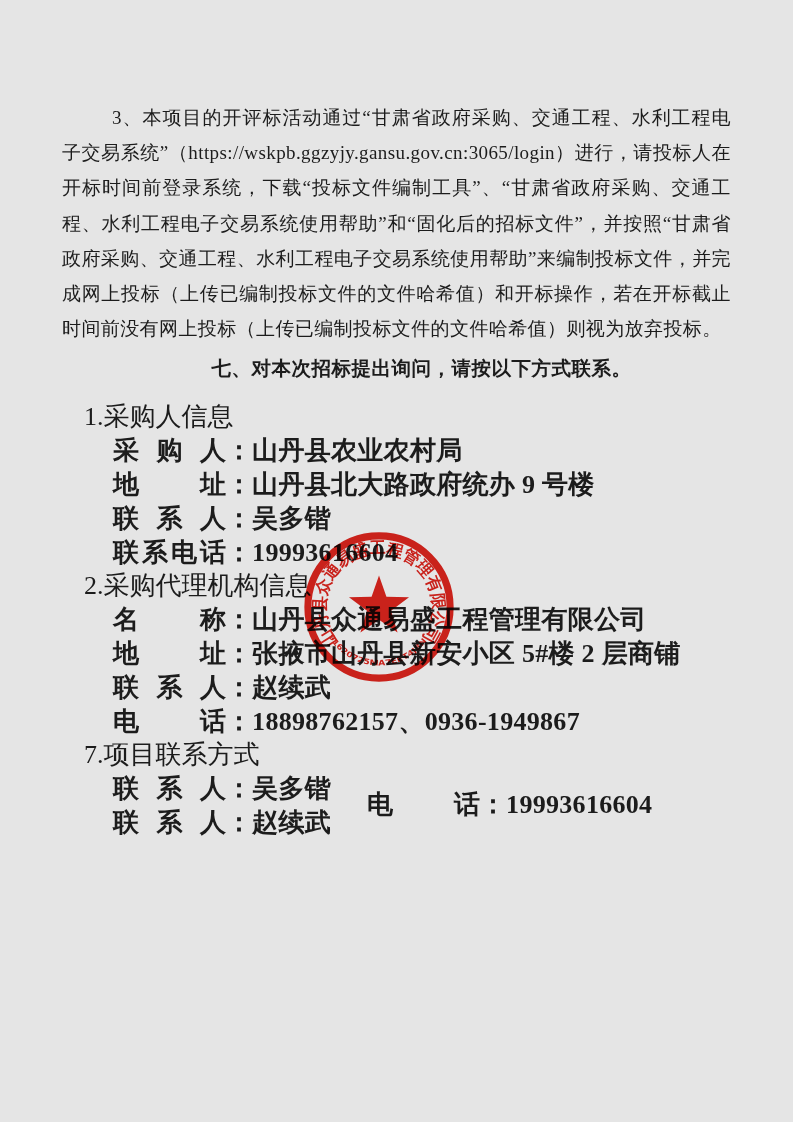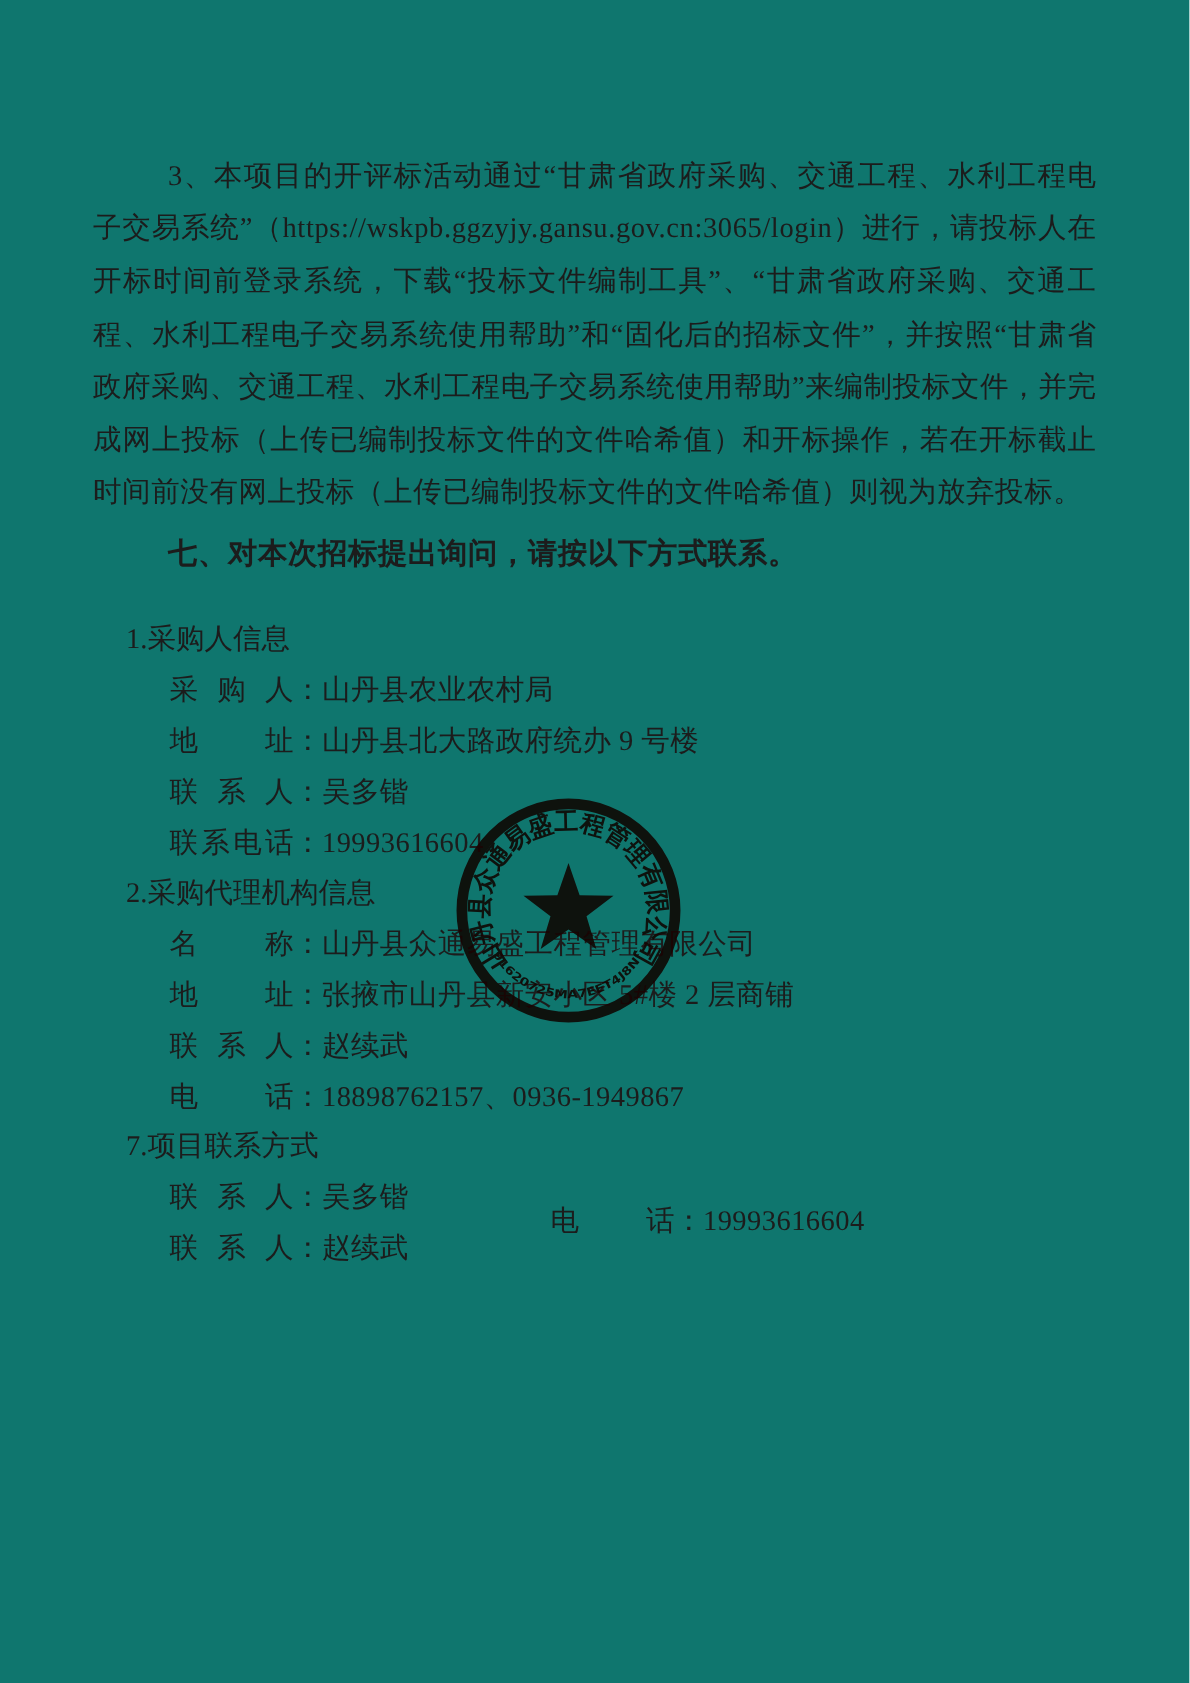--- a/index.html
+++ b/index.html
@@ -1,19 +1,19 @@
 <!DOCTYPE html>
 <html><head>
 <meta charset="utf-8">
 <style>
   html,body{margin:0;padding:0;background:#ffffff;}
   .page{
     position:relative;
     width:793px;height:1122px;
-    background:#0f766e;
+    background:#e5e5e5;
     overflow:hidden;
     font-family:"Liberation Serif","DejaVu Serif",serif;
     color:#1c1c1c;
   }
   .content{
     position:absolute;
     left:62px;top:100px;width:669px;
   }
   .para{
     font-size:19px;
@@ -24,28 +24,29 @@
     margin:0;
   }
   .heading{
     font-family:Liberation Mono, monospace;
     font-weight:700;
     font-size:19.5px;
     line-height:34px;
     margin:7px 0 0 0;
     text-indent:50px;
     letter-spacing:0.5px;
+    text-align:center;
   }
   .contact-list{
-    margin-top:23px;
-    font-size:19px;
+    margin-top:13px;
+    font-size:26px;
     line-height:33.8px;
   }
   .sec-title{padding-left:22px;}
-  .row{padding-left:51px;position:relative;}
+  .row{padding-left:51px;position:relative;font-weight:bold;}
   .lbl{
     display:inline-block;
     width:4.35em;
     text-align:justify;
     text-align-last:justify;
     vertical-align:bottom;
   }
   .colon{display:inline-block;}
   .val{letter-spacing:0.3px;}
   .col2{

